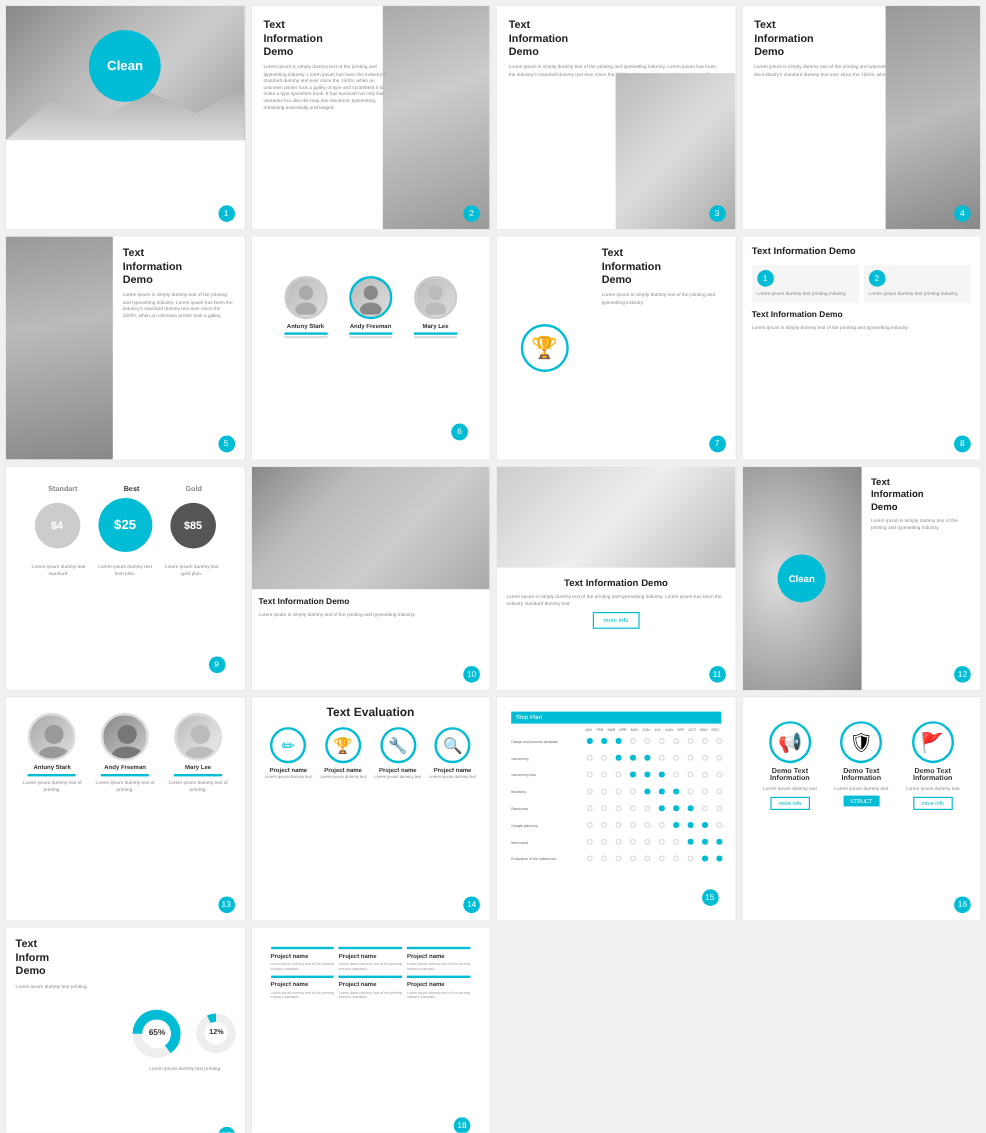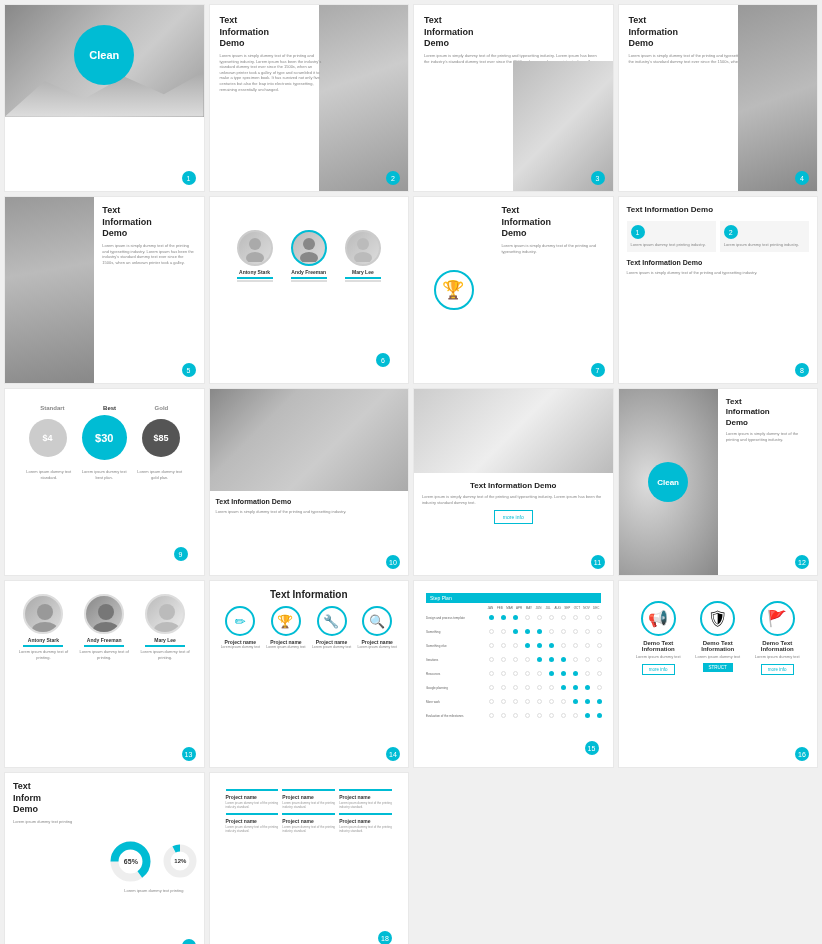--- a/index.html
+++ b/index.html
@@ -281,21 +281,21 @@
 
   <div class="slide pricing-slide">
     <div class="slide-inner" style="padding:8px;">
       <div style="display:flex;justify-content:space-around;margin-bottom:4px;">
         <div style="font-size:6px;font-weight:bold;color:#888;">Standart</div>
         <div style="font-size:6px;font-weight:bold;color:#333;">Best</div>
         <div style="font-size:6px;font-weight:bold;color:#888;">Gold</div>
       </div>
       <div style="display:flex;justify-content:space-around;align-items:center;margin-bottom:6px;">
         <div style="width:38px;height:38px;border-radius:50%;background:#ccc;display:flex;align-items:center;justify-content:center;color:white;font-size:9px;font-weight:bold;">$4</div>
-        <div style="width:45px;height:45px;border-radius:50%;background:#00bcd4;display:flex;align-items:center;justify-content:center;color:white;font-size:11px;font-weight:bold;">$30</div>
+        <div style="width:45px;height:45px;border-radius:50%;background:#00bcd4;display:flex;align-items:center;justify-content:center;color:white;font-size:11px;font-weight:bold;">$25</div>
         <div style="width:38px;height:38px;border-radius:50%;background:#555;display:flex;align-items:center;justify-content:center;color:white;font-size:9px;font-weight:bold;">$85</div>
       </div>
       <div style="display:flex;justify-content:space-around;">
         <div class="slide-body" style="width:30%;text-align:center;">Lorem ipsum dummy text standard.</div>
         <div class="slide-body" style="width:30%;text-align:center;">Lorem ipsum dummy text best plan.</div>
         <div class="slide-body" style="width:30%;text-align:center;">Lorem ipsum dummy text gold plan.</div>
       </div>
       <div class="step-num">9</div>
     </div>
   </div>
@@ -373,21 +373,21 @@
           <div style="width:40px;height:2px;background:#00bcd4;margin-top:2px;"></div>
           <div class="slide-body" style="max-width:50px;text-align:center;margin-top:2px;">Lorem ipsum dummy text of printing.</div>
         </div>
       </div>
       <div class="step-num">13</div>
     </div>
   </div>
 
   <div class="slide">
     <div class="slide-inner" style="padding:8px;">
-      <div style="text-align:center;font-size:10px;font-weight:bold;color:#222;margin-bottom:6px;">Text Information</div>
+      <div style="text-align:center;font-size:10px;font-weight:bold;color:#222;margin-bottom:6px;">Text Evaluation</div>
       <div style="display:flex;justify-content:space-around;">
         <div style="display:flex;flex-direction:column;align-items:center;">
           <div style="width:30px;height:30px;border-radius:50%;border:2px solid #00bcd4;display:flex;align-items:center;justify-content:center;color:#00bcd4;font-size:13px;">✏</div>
           <div style="font-size:5px;font-weight:bold;color:#333;margin-top:3px;">Project name</div>
           <div style="font-size:3.5px;color:#888;max-width:45px;text-align:center;">Lorem ipsum dummy text</div>
         </div>
         <div style="display:flex;flex-direction:column;align-items:center;">
           <div style="width:30px;height:30px;border-radius:50%;border:2px solid #00bcd4;display:flex;align-items:center;justify-content:center;color:#00bcd4;font-size:13px;">🏆</div>
           <div style="font-size:5px;font-weight:bold;color:#333;margin-top:3px;">Project name</div>
           <div style="font-size:3.5px;color:#888;max-width:45px;text-align:center;">Lorem ipsum dummy text</div>

